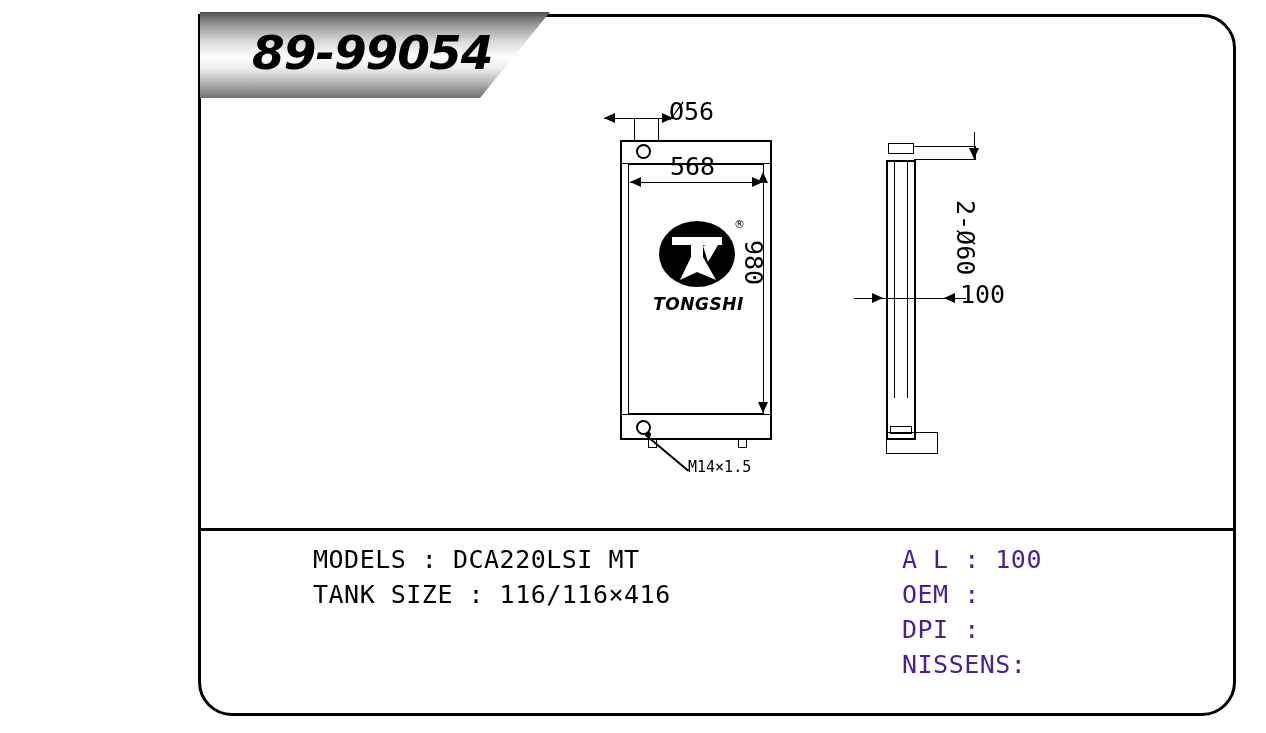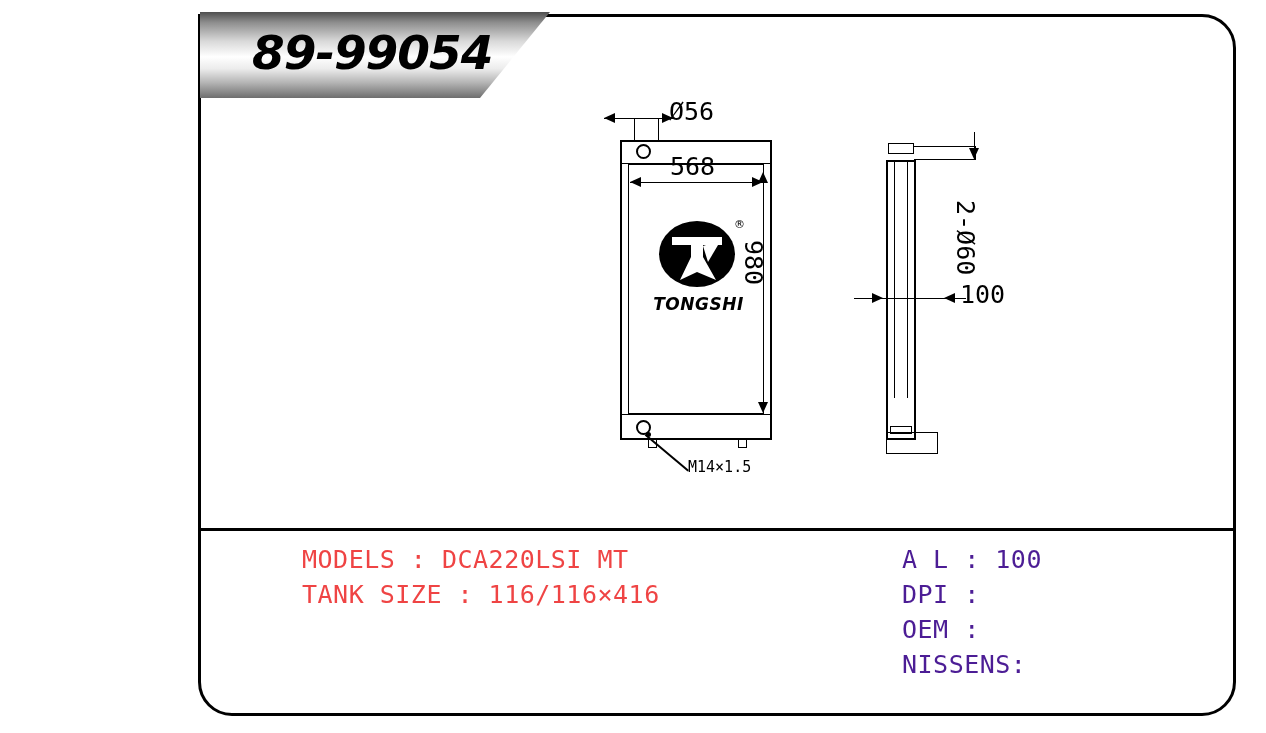--- a/index.html
+++ b/index.html
@@ -294,25 +294,25 @@
     position: absolute;
     width: 5px;
     height: 5px;
     border-radius: 50%;
     background: #000;
   }
 
   
   .spec {
     position: absolute;
-    left: 302px;
+    left: 313px;
     top: 542px;
     font-size: 25px;
     line-height: 35px;
-    color: #ef4444;
+    color: #000000;
     letter-spacing: 0.5px;
   }
   .spec-right {
     position: absolute;
     left: 902px;
     top: 542px;
     font-size: 25px;
     line-height: 35px;
     color: #4c1d95;
     letter-spacing: 0.5px;
@@ -398,18 +398,18 @@
     <div class="dim-label" style="left:74px; top:140px;">100</div>
   </div>
 
   <div class="spec">
     <div>MODELS : DCA220LSI MT</div>
     <div>TANK SIZE : 116/116×416</div>
   </div>
 
   <div class="spec-right">
     <div>A L :  100</div>
+    <div>OEM :</div>
     <div>DPI :</div>
-    <div>OEM :</div>
     <div>NISSENS:</div>
   </div>
 
 </div>
 
 </body></html>

